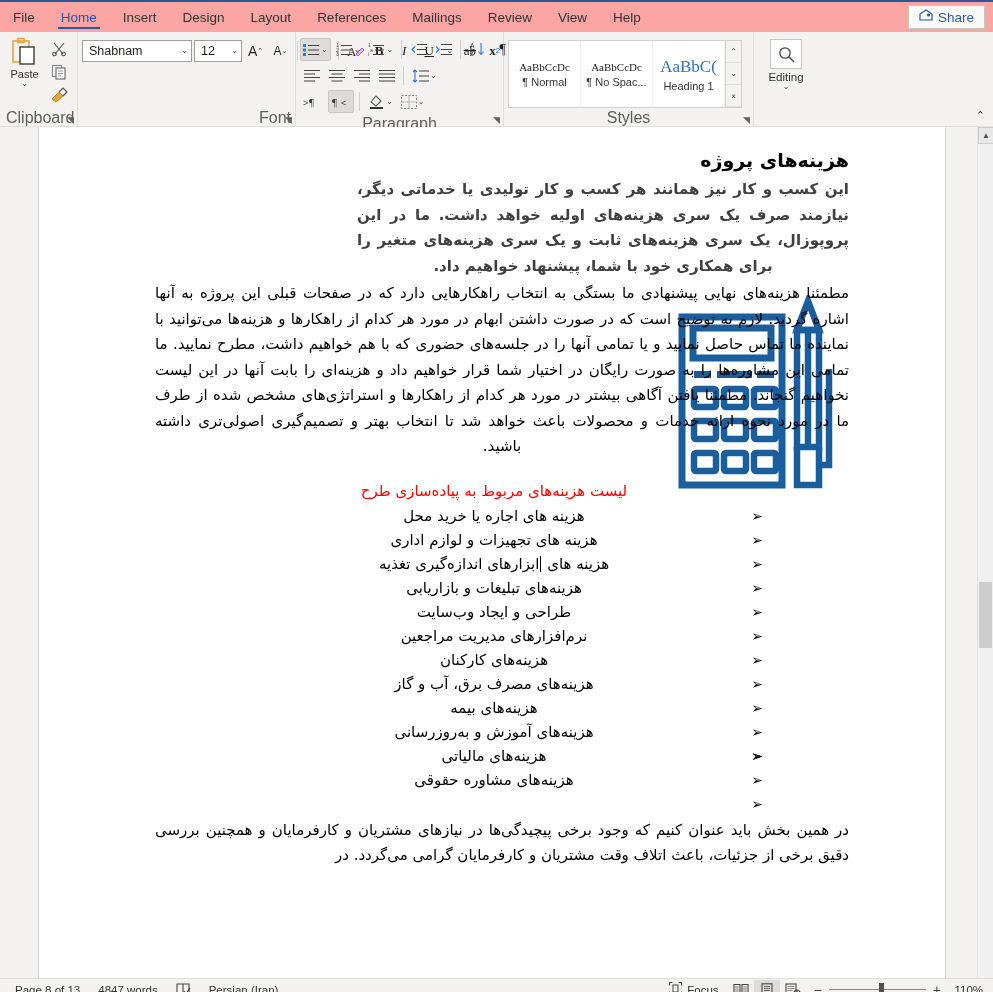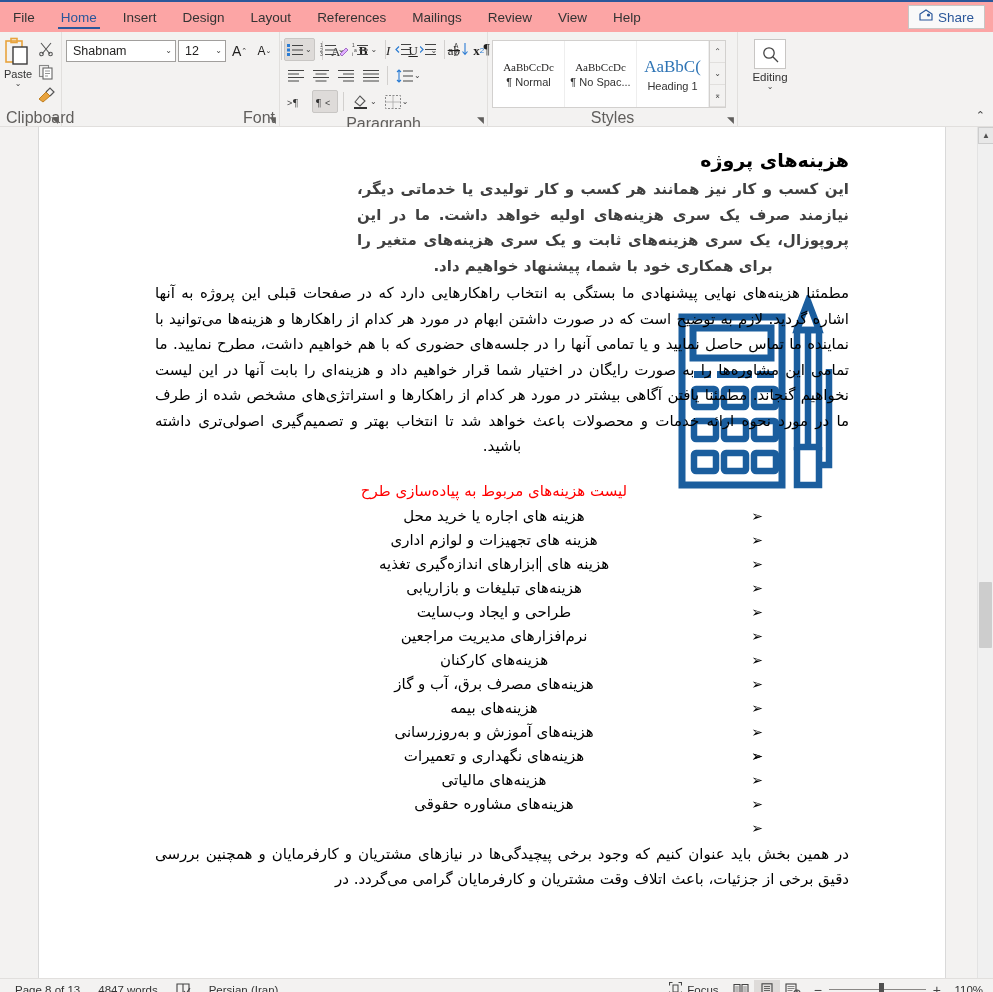--- a/index.html
+++ b/index.html
@@ -271,21 +271,21 @@
           <path d="M1 11 L1 5 L7 1 L13 5 L13 11 Z" fill="none" stroke="#2b579a" stroke-width="1.2"></path>
           <circle cx="9.5" cy="6" r="1.6" fill="#2b579a"></circle>
         </svg>
     </span>
     <span>Share</span>
   </div>
 </div>
 
 <div class="ribbon">
 
-  <div class="group" style="width:62px">
+  <div class="group" style="width:78px">
     <div class="group-body">
       <div class="paste-col">
         <span class="paste-icon">
           <svg width="28" height="30" viewBox="0 0 28 30">
             <rect x="2" y="4" width="16" height="21" fill="none" stroke="#e8a33d" stroke-width="1.6"></rect>
             <rect x="7" y="1.5" width="6" height="4" fill="none" stroke="#e8a33d" stroke-width="1.6"></rect>
             <rect x="9" y="10" width="14" height="17" fill="#fff" stroke="#3b3b3b" stroke-width="1.4"></rect>
           </svg>
         </span>
         <span class="paste-label">Paste</span>
@@ -600,21 +600,21 @@
         <li><span class="bu">➢</span><span class="bl">هزینه های تجهیزات و لوازم اداری</span></li>
         <li><span class="bu">➢</span><span class="bl">هزینه های <span class="caretmark"></span>ابزارهای اندازه‌گیری تغذیه</span></li>
         <li><span class="bu">➢</span><span class="bl">هزینه‌های تبلیغات و بازاریابی</span></li>
         <li><span class="bu">➢</span><span class="bl">طراحی و ایجاد وب‌سایت</span></li>
         <li><span class="bu">➢</span><span class="bl">نرم‌افزارهای مدیریت مراجعین</span></li>
         <li><span class="bu">➢</span><span class="bl">هزینه‌های کارکنان</span></li>
         <li><span class="bu">➢</span><span class="bl">هزینه‌های مصرف برق، آب و گاز</span></li>
         <li><span class="bu">➢</span><span class="bl">هزینه‌های بیمه</span></li>
         <li><span class="bu">➢</span><span class="bl">هزینه‌های آموزش و به‌روزرسانی</span></li>
         <li><span class="bu">➢</span></li>
-        <li><span class="bu">➢</span><span class="bl">هزینه‌های نگهداری و تعمیرات</span></li>
+        <li><span class="bu">➢</span></li>
         <li><span class="bu">➢</span><span class="bl">هزینه‌های مالیاتی</span></li>
         <li><span class="bu">➢</span><span class="bl">هزینه‌های مشاوره حقوقی</span></li>
         <li><span class="bu">➢</span></li>
       </ul>
       <div class="p-last" style="margin-top:26px">در همین بخش باید عنوان کنیم که وجود برخی پیچیدگی‌ها در نیازهای مشتریان و کارفرمایان و همچنین بررسی دقیق برخی از جزئیات، باعث اتلاف وقت مشتریان و کارفرمایان گرامی می‌گردد. در</div>
     </div>
   </div>
 
   <div class="vscroll">
     <div class="vs-btn top">▲</div>

